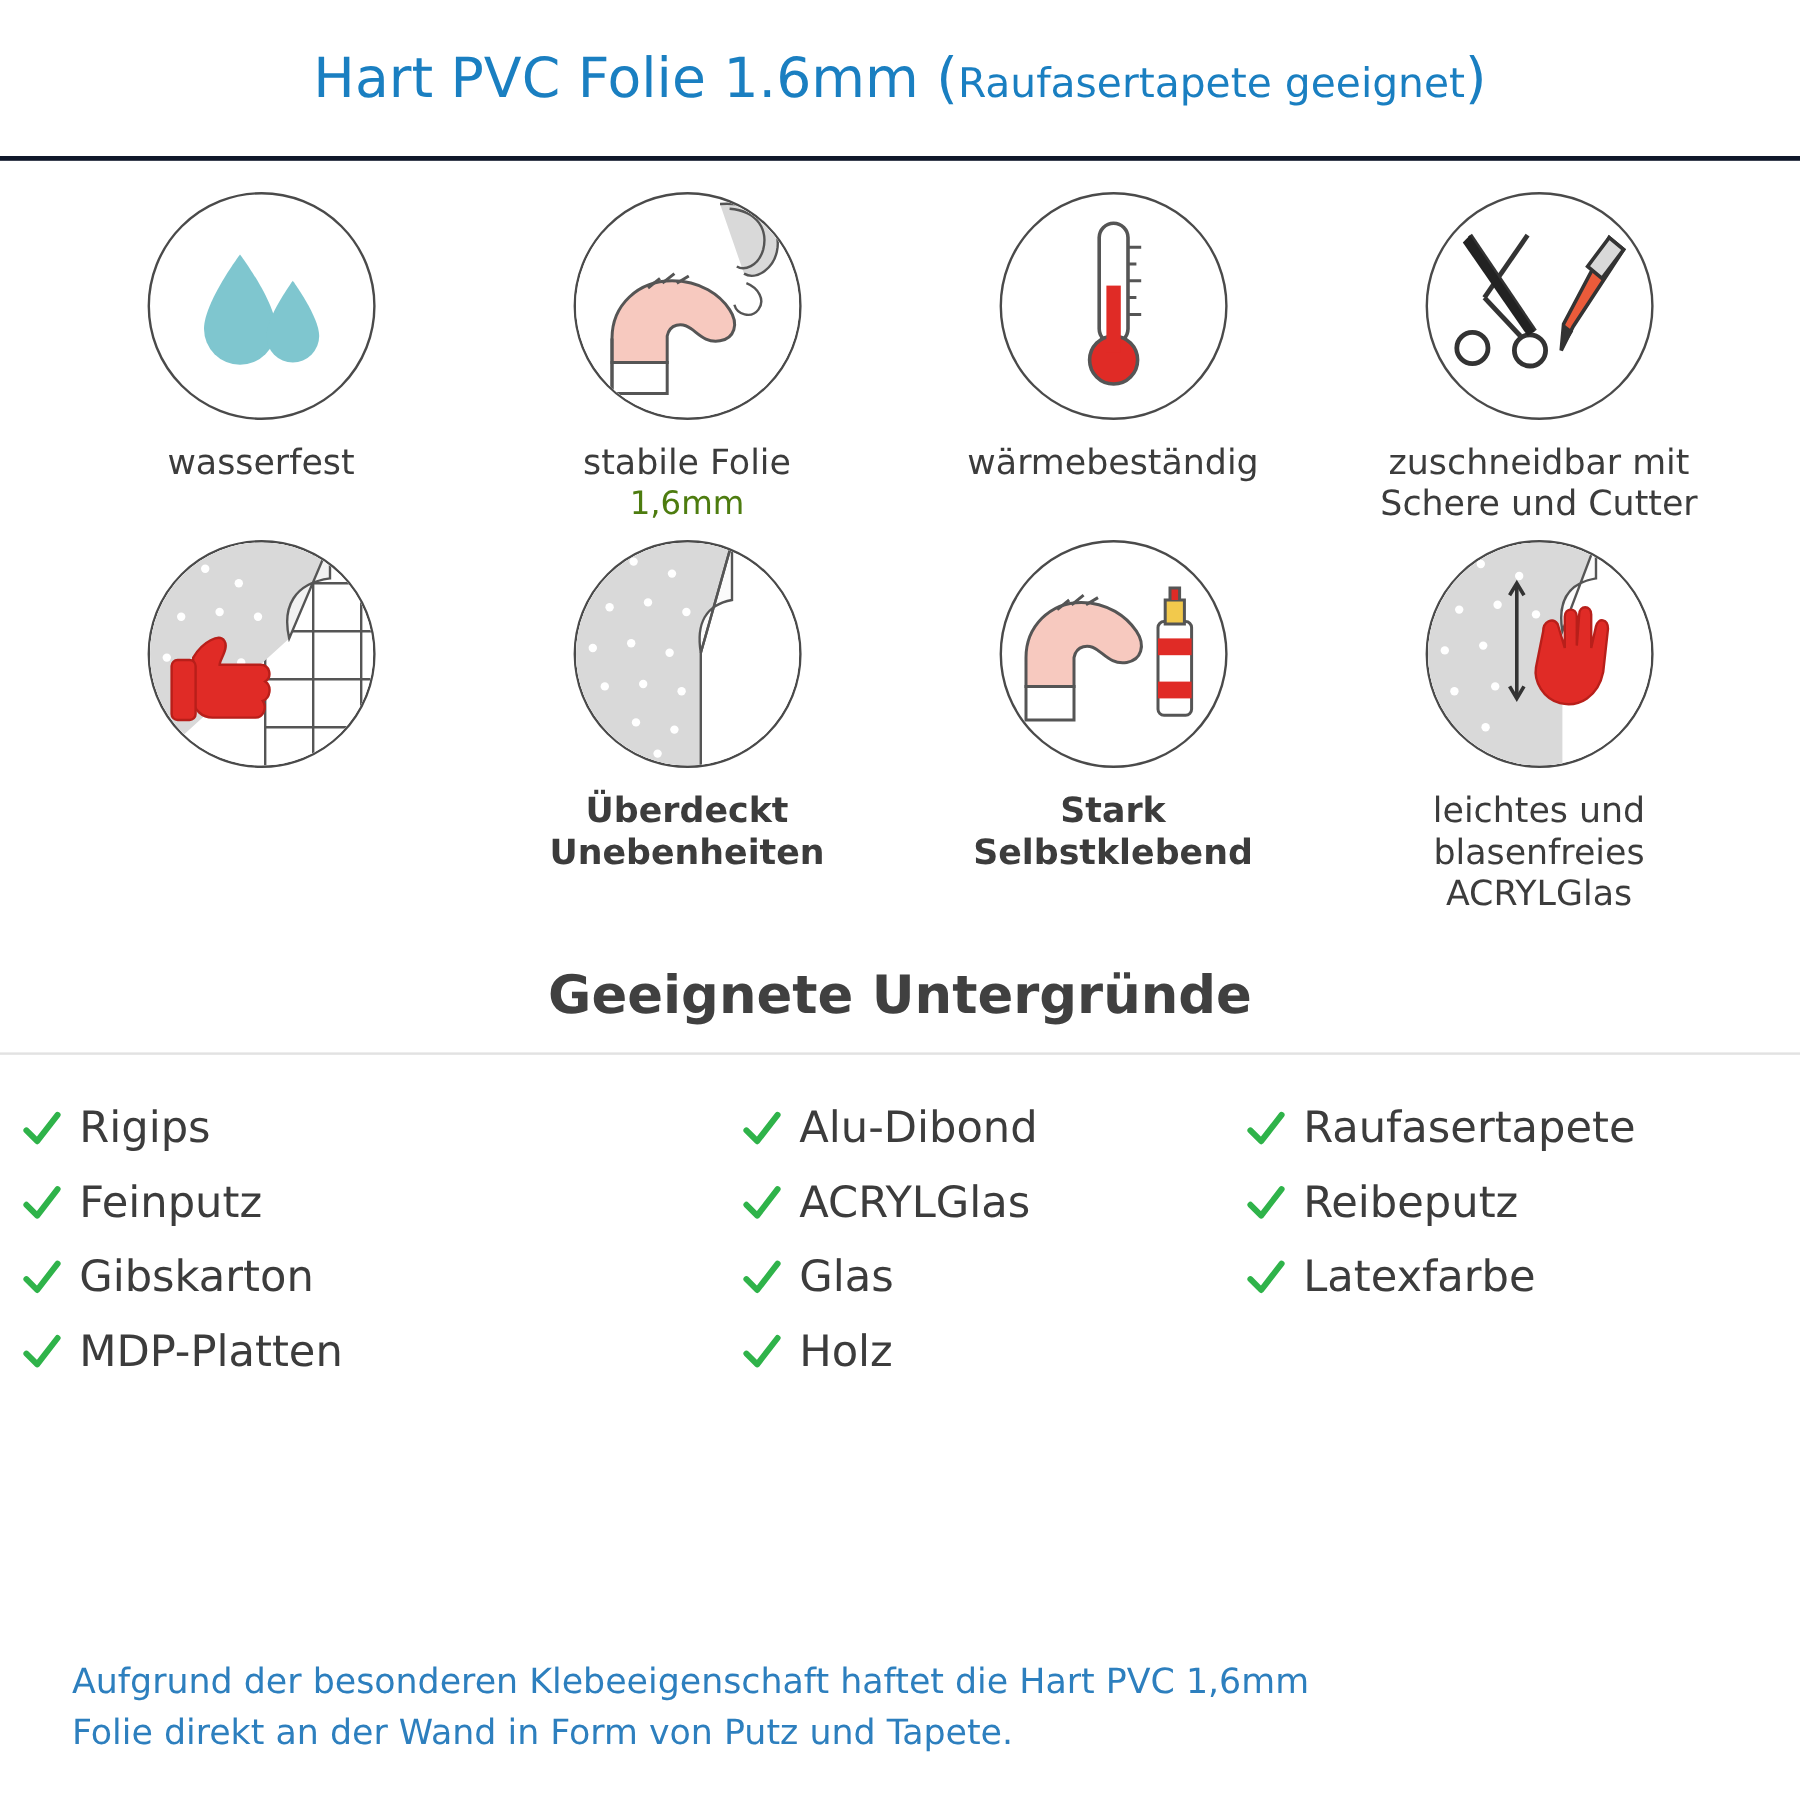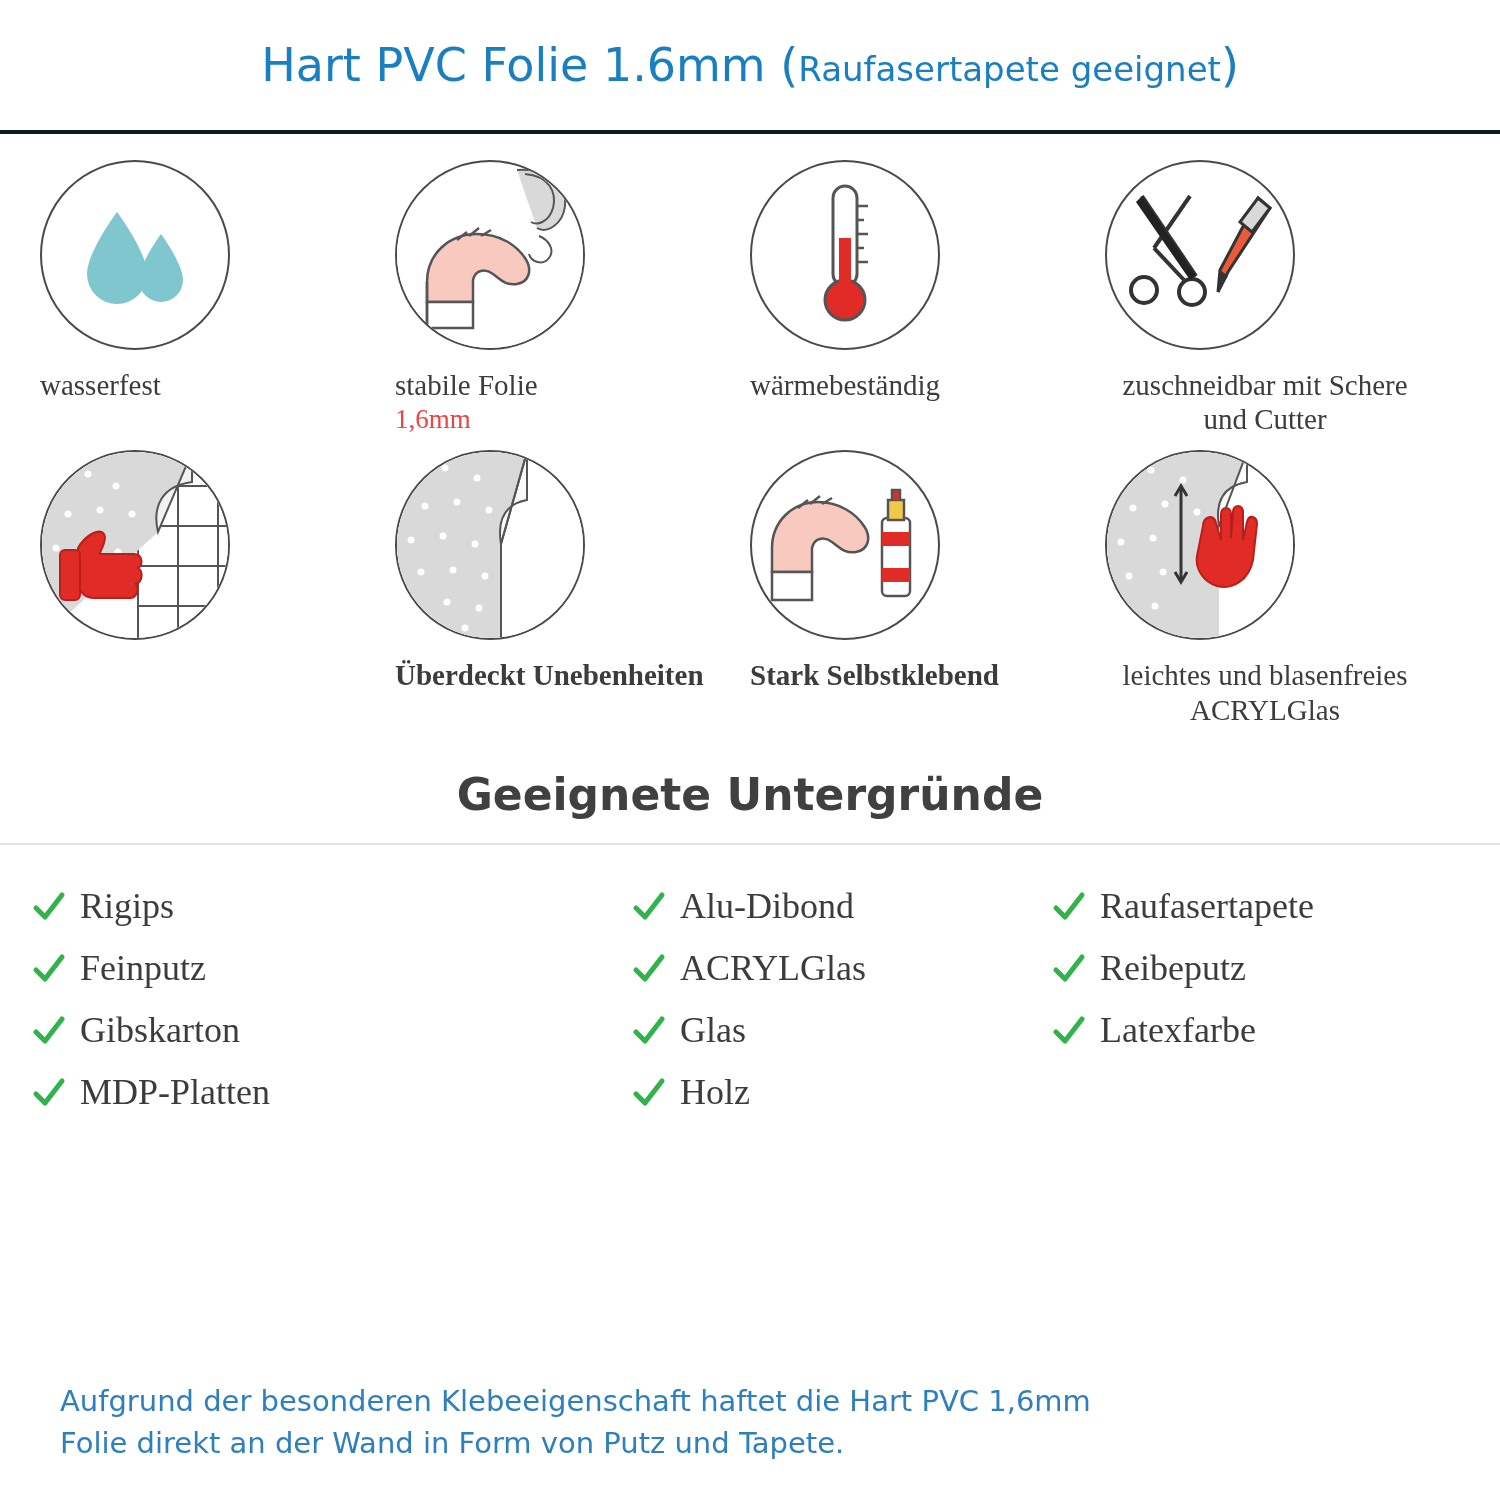--- a/index.html
+++ b/index.html
@@ -51,22 +51,21 @@
   .features {
     padding: 26px 40px 0 40px;
     display: grid;
     grid-template-columns: repeat(4, 1fr);
     grid-row-gap: 14px;
     box-sizing: border-box;
   }
   .feature {
     display: flex;
     flex-direction: column;
-    align-items: flex-start;
-    font-family: Liberation Serif, serif;
+    align-items: center;
   }
   .circle {
     width: 186px;
     height: 186px;
     border-radius: 50%;
     border: 2px solid #4a4a4a;
     overflow: hidden;
     position: relative;
     background: #ffffff;
     display: flex;
@@ -76,21 +75,21 @@
   .feature-label {
     margin-top: 18px;
     text-align: center;
     font-size: 29px;
     line-height: 1.18;
     color: #3c3c3c;
     max-width: 320px;
   }
   .feature-sub {
     font-size: 27px;
-    color: #ef4444;
+    color: #4d7c0f;
     margin-top: 2px;
   }
   .feature-label.bold {
     font-weight: bold;
   }
 
   
   .section-title-wrap {
     margin-top: 20px;
     height: 96px;
@@ -100,25 +99,24 @@
     border-bottom: 2px solid #e2e2e2;
   }
   .section-title {
     font-size: 44px;
     font-weight: bold;
     color: #404040;
   }
 
   
   .substrates {
-    padding: 34px 30px 0 32px;
+    padding: 34px 30px 0 18px;
     display: grid;
     grid-template-columns: 600px 420px 440px;
     box-sizing: border-box;
-    font-family: Liberation Serif, serif;
   }
   .sub-col {
     display: flex;
     flex-direction: column;
     gap: 6px;
   }
   .sub-item {
     display: flex;
     align-items: center;
     gap: 14px;

